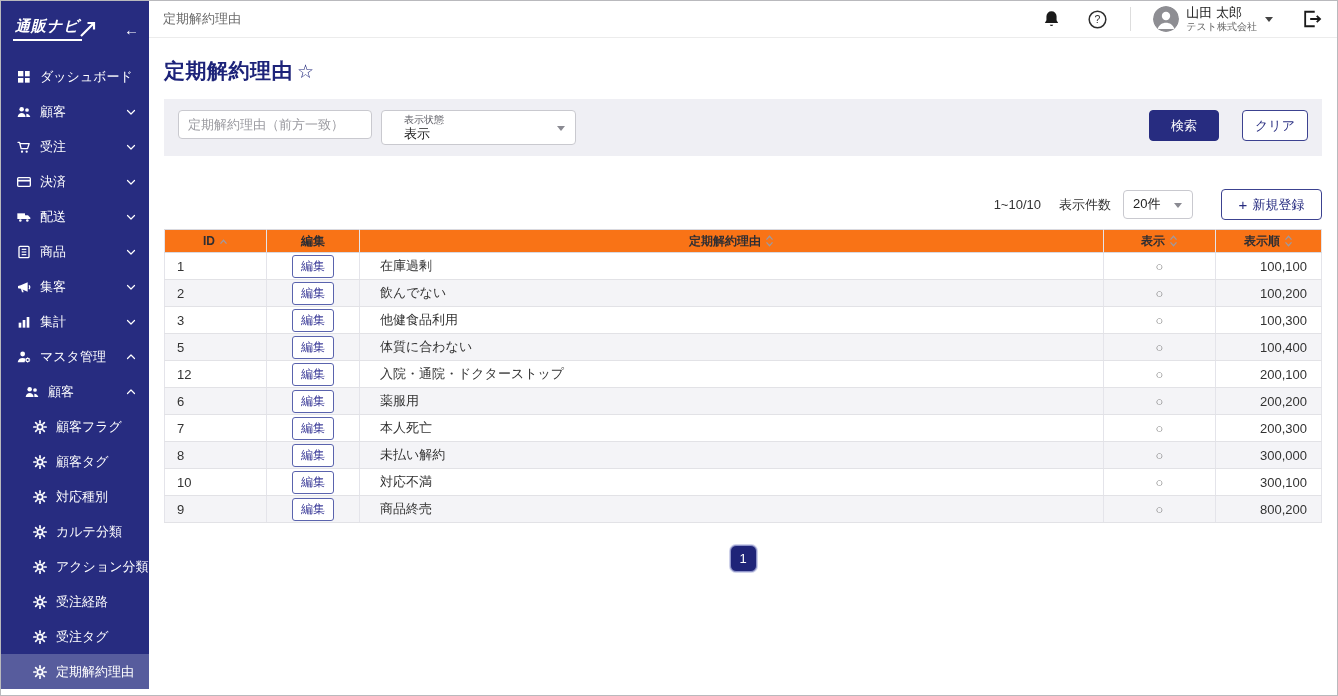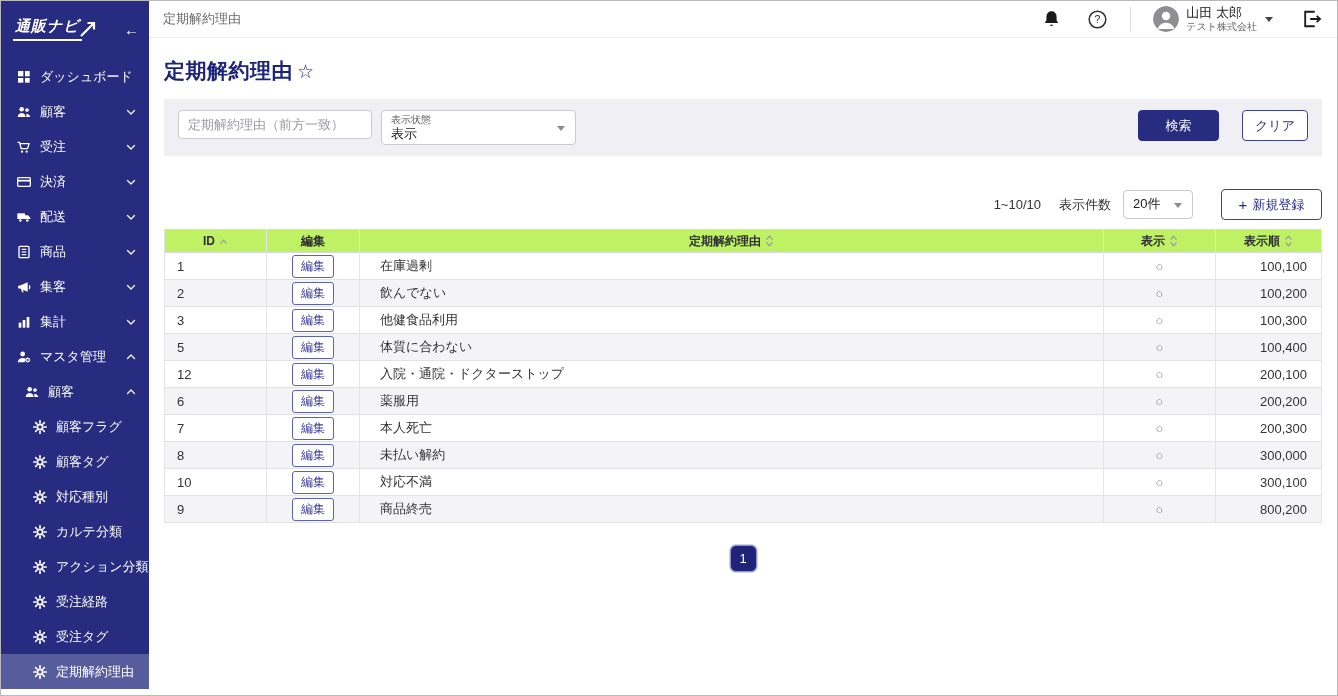--- a/index.html
+++ b/index.html
@@ -42,40 +42,40 @@
   .content { padding:0 15px; flex:1; }
   .page-title { display:flex; align-items:center; margin:19px 0 14px 0; color:#1d2379; }
   .page-title .t { font-size:21px; font-weight:bold; letter-spacing:.5px; }
   .page-title .star { font-size:19px; margin-left:4px; cursor:pointer; }
 
   
   .search-panel { height:57px; background:#efeff4; border-radius:0; display:flex; align-items:flex-start; padding:11px 14px; margin-bottom:33px; }
   .kw-input { width:194px; height:29px; border:1px solid #c9c9cf; border-radius:4px; padding:0 9px; font-size:13px; color:#333; background:#fff; margin-bottom:1px; font-family:inherit; }
   .kw-input::placeholder { color:#9b9ba1; }
   .sel { position:relative; background:#fff; border:1px solid #c9c9cf; border-radius:4px; cursor:pointer; }
-  .status-sel { width:195px; height:35px; margin-left:9px; padding:3px 9px 0 9px; }
+  .status-sel { width:195px; height:35px; margin-left:9px; padding:3px 9px 0 22px; }
   .sel .flabel { display:block; font-size:10px; color:#5f5f66; line-height:1.2; }
   .sel .fvalue { display:block; font-size:13px; color:#222; line-height:1.3; }
   .sel-caret { position:absolute; right:10px; top:50%; margin-top:-2px; width:0; height:0; border-left:4px solid transparent; border-right:4px solid transparent; border-top:5px solid #8a8a92; }
   .btn { font-family:inherit; font-size:13px; border-radius:4px; cursor:pointer; }
-  .btn-search { margin-left:auto; width:81px; height:31px; background:#272c80; color:#fff; border:1px solid #272c80; }
+  .btn-search { margin-left:auto; width:70px; height:31px; background:#272c80; color:#fff; border:1px solid #272c80; }
   .btn-clear { width:66px; height:31px; background:#fff; color:#272c80; border:1px solid #3c4290; margin-left:23px; }
 
   
   .results-bar { display:flex; align-items:center; justify-content:flex-end; margin-bottom:9px; }
   .range-text { font-size:13px; color:#333; }
   .pp-label { font-size:13px; color:#333; margin-left:18px; }
   .pp-sel { width:70px; height:29px; margin-left:12px; padding:5px 9px 0 9px; }
   .pp-sel .fvalue { font-size:13px; }
   .btn-new { margin-left:28px; width:101px; height:31px; background:#fff; color:#272c80; border:1px solid #3c4290; display:inline-flex; align-items:center; justify-content:center; }
   .btn-new .plus { font-size:15px; margin-right:5px; line-height:1; }
 
   
   table { width:100%; border-collapse:collapse; table-layout:fixed; }
-  th { height:23px; background:#bef264; border-top:1px solid #d9d9df; border-bottom:1px solid #d9d9df; font-size:12px; font-weight:bold; color:#2e2e33; text-align:center; }
+  th { height:23px; background:#f97316; border-top:1px solid #d9d9df; border-bottom:1px solid #d9d9df; font-size:12px; font-weight:bold; color:#2e2e33; text-align:center; }
   th,td { border-left:1px solid #e4e4ea; border-right:1px solid #e4e4ea; }
   td { height:27px; font-size:13px; color:#333; border-bottom:1px solid #e2e2e6; background:#fff; }
   tbody tr:nth-child(even) td { background:#f4f4f7; }
   .col-id { width:102px; } .col-edit { width:93px; } .col-display { width:112px; } .col-order { width:106px; }
   td.c-id { text-align:left; padding-left:12px; }
   td.c-edit { text-align:center; }
   td.c-reason { text-align:left; padding-left:20px; }
   td.c-display { text-align:center; color:#757575; font-size:13px; }
   td.c-order { text-align:right; padding-right:14px; }
   .edit-btn { font-family:inherit; font-size:12px; color:#3d3d99; background:#fff; border:1px solid #5a63ad; border-radius:3px; padding:2px 8px; cursor:pointer; }

